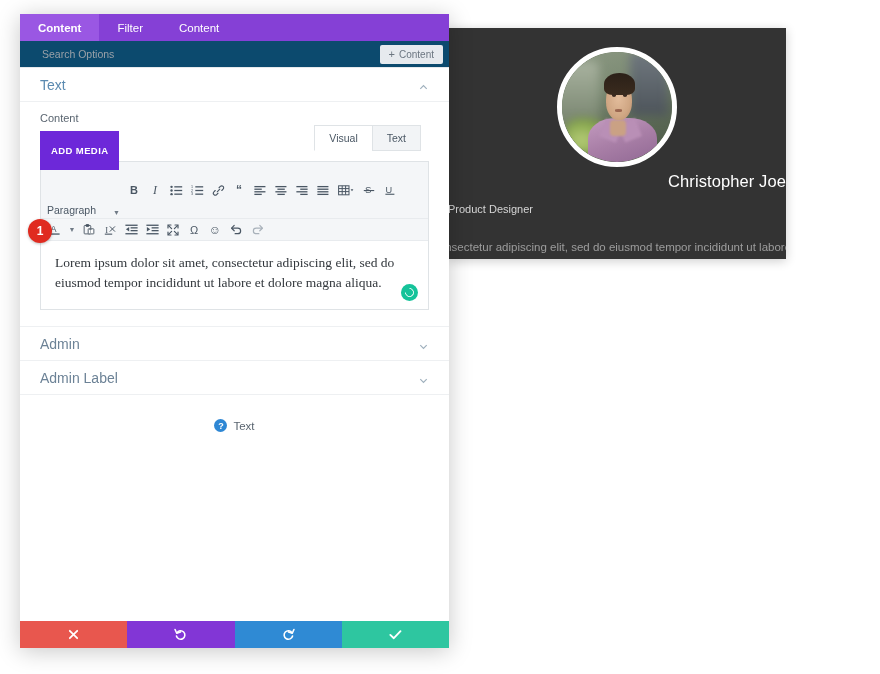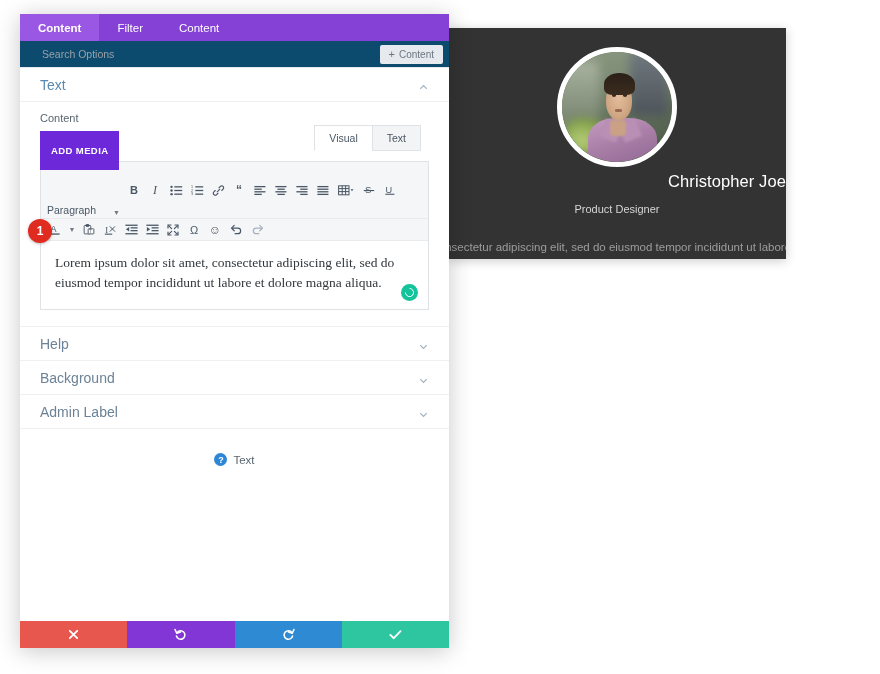--- a/index.html
+++ b/index.html
@@ -66,21 +66,21 @@
 
   .preview-name {
     position: absolute; left: 0; right: 0; top: 144px;
     text-align: right;
     color: #ffffff;
     font-size: 16.5px; font-weight: normal;
     letter-spacing: 0.1px;
   }
   .preview-role {
     position: absolute; left: 0; right: 0; top: 175px;
-    text-align: center;
+    text-align: left;
     color: #d6d6d6;
     font-size: 11px;
   }
   .preview-body {
     position: absolute; left: -160px; top: 210px;
     width: 620px;
     color: #9d9d9d;
     font-size: 11.5px;
     line-height: 18px;
     text-align: left;
@@ -535,36 +535,28 @@
             <div class="editor-text">Lorem ipsum dolor sit amet, consectetur adipiscing elit, sed do eiusmod tempor incididunt ut labore et dolore magna aliqua.</div>
             <div class="grammar-dot">
                 <span class="g"></span>
               </div>
           </div>
 
         </div>
       </div>
 
       <div class="section-head">
-        <span class="st">Help</span>
+        <span class="st">Admin</span>
         <span class="chev">
           <svg viewBox="0 0 12 12" width="11" height="11" fill="none" stroke="#9fb0bd" stroke-width="1.3">
             <polyline points="2.5,4.5 6,8 9.5,4.5"></polyline>
           </svg>
         </span>
       </div>
 
-      <div class="section-head">
-        <span class="st">Background</span>
-        <span class="chev">
-          <svg viewBox="0 0 12 12" width="11" height="11" fill="none" stroke="#9fb0bd" stroke-width="1.3">
-            <polyline points="2.5,4.5 6,8 9.5,4.5"></polyline>
-          </svg>
-        </span>
-      </div>
 
       <div class="section-head">
         <span class="st">Admin Label</span>
         <span class="chev">
           <svg viewBox="0 0 12 12" width="11" height="11" fill="none" stroke="#9fb0bd" stroke-width="1.3">
             <polyline points="2.5,4.5 6,8 9.5,4.5"></polyline>
           </svg>
         </span>
       </div>
 

